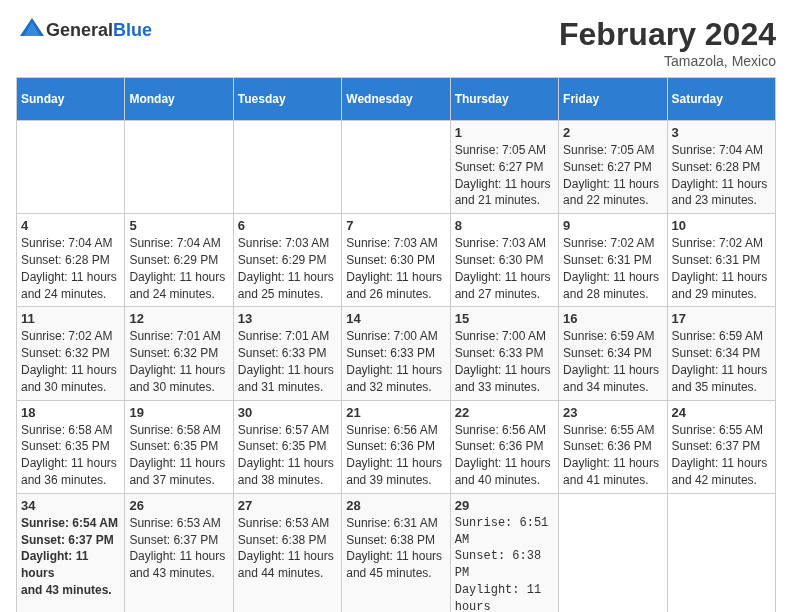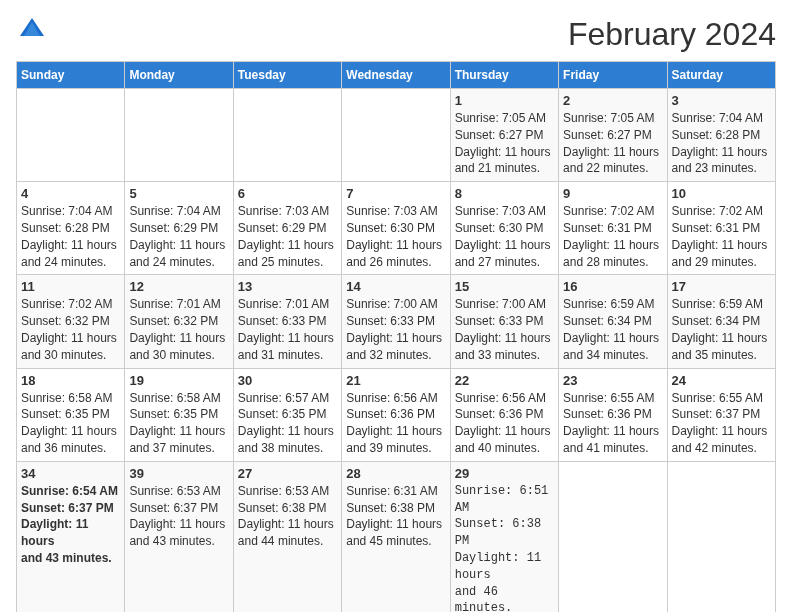--- a/index.html
+++ b/index.html
@@ -23,38 +23,38 @@
     .logo-icon {
       width: 28px;
       height: 28px;
       margin-left: 2px;
     }
     .title-area {
       text-align: right;
     }
     .month-title {
       font-size: 32px;
-      font-weight: normal;
+      font-weight: bold;
       color: #333;
     }
     .location-title {
       font-size: 14px;
       color: #555;
     }
     table {
       width: 100%;
       border-collapse: collapse;
       table-layout: fixed;
     }
     thead th {
       background-color: #2d7dd2;
       color: #fff;
       font-size: 12px;
       font-weight: bold;
-      padding: 6px 4px;
+      padding: 14px 4px;
       text-align: left;
       border: 1px solid #ccc;
     }
     tbody td {
       border: 1px solid #ccc;
       vertical-align: top;
       padding: 4px;
       height: 85px;
       font-size: 10px;
       color: #333;
@@ -81,23 +81,27 @@
   </style>
 </head>
 <body>
 
 <div class="header">
   <div class="logo">
     <svg class="logo-icon" viewBox="0 0 28 28">
       <polygon points="14,2 26,20 2,20" fill="#1a6dcc"></polygon>
       <polygon points="14,6 22,20 6,20" fill="#4fa3e8" opacity="0.5"></polygon>
     </svg>
+    <div>
+      <span style="font-size:18px;font-weight:bold;color:#333;">General</span><span style="font-size:18px;font-weight:bold;color:#1a6dcc;">Blue</span>
+    </div>
   </div>
   <div class="title-area">
     <div class="month-title">February 2024</div>
+    <div class="location-title">Tamazola, Mexico</div>
   </div>
 </div>
 
 <table>
   <thead>
     <tr>
     <th>Sunday</th>
         <th>Monday</th>
         <th>Tuesday</th>
         <th>Wednesday</th>
@@ -289,21 +293,21 @@
       </tr>
       <tr>
         <td>
           <span class="day-number">34</span>
           <div class="day-info" style="white-space: pre-line; font-weight: bold;">Sunrise: 6:54 AM
 Sunset: 6:37 PM
 Daylight: 11 hours
 and 43 minutes.</div>
         </td>
         <td>
-          <span class="day-number">39</span>
+          <span class="day-number">26</span>
           <div class="day-info" style="white-space: pre-line;">Sunrise: 6:53 AM
 Sunset: 6:37 PM
 Daylight: 11 hours
 and 43 minutes.</div>
         </td>
         <td>
           <span class="day-number">27</span>
           <div class="day-info" style="white-space: pre-line;">Sunrise: 6:53 AM
 Sunset: 6:38 PM
 Daylight: 11 hours

